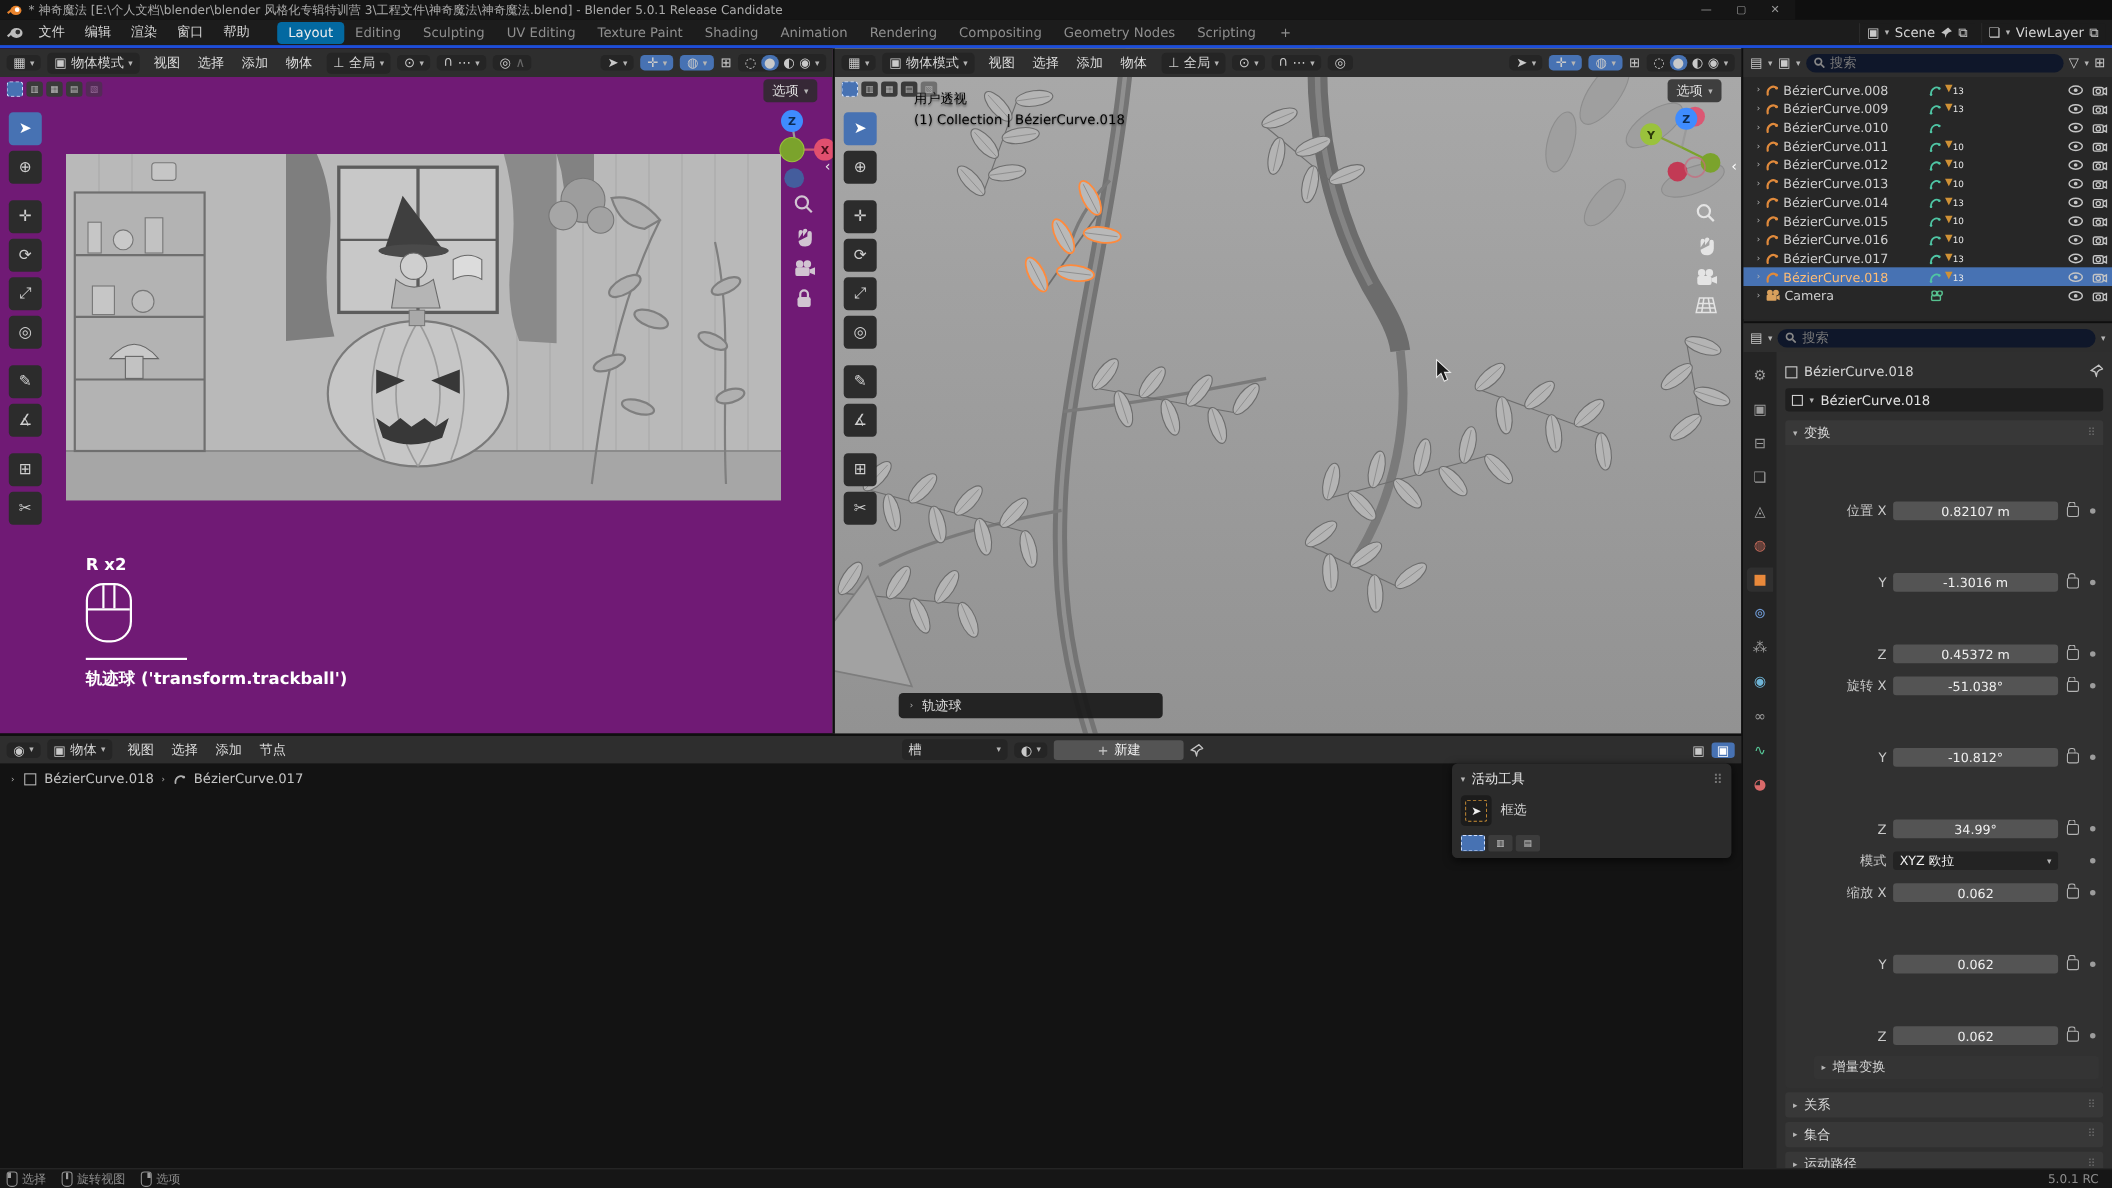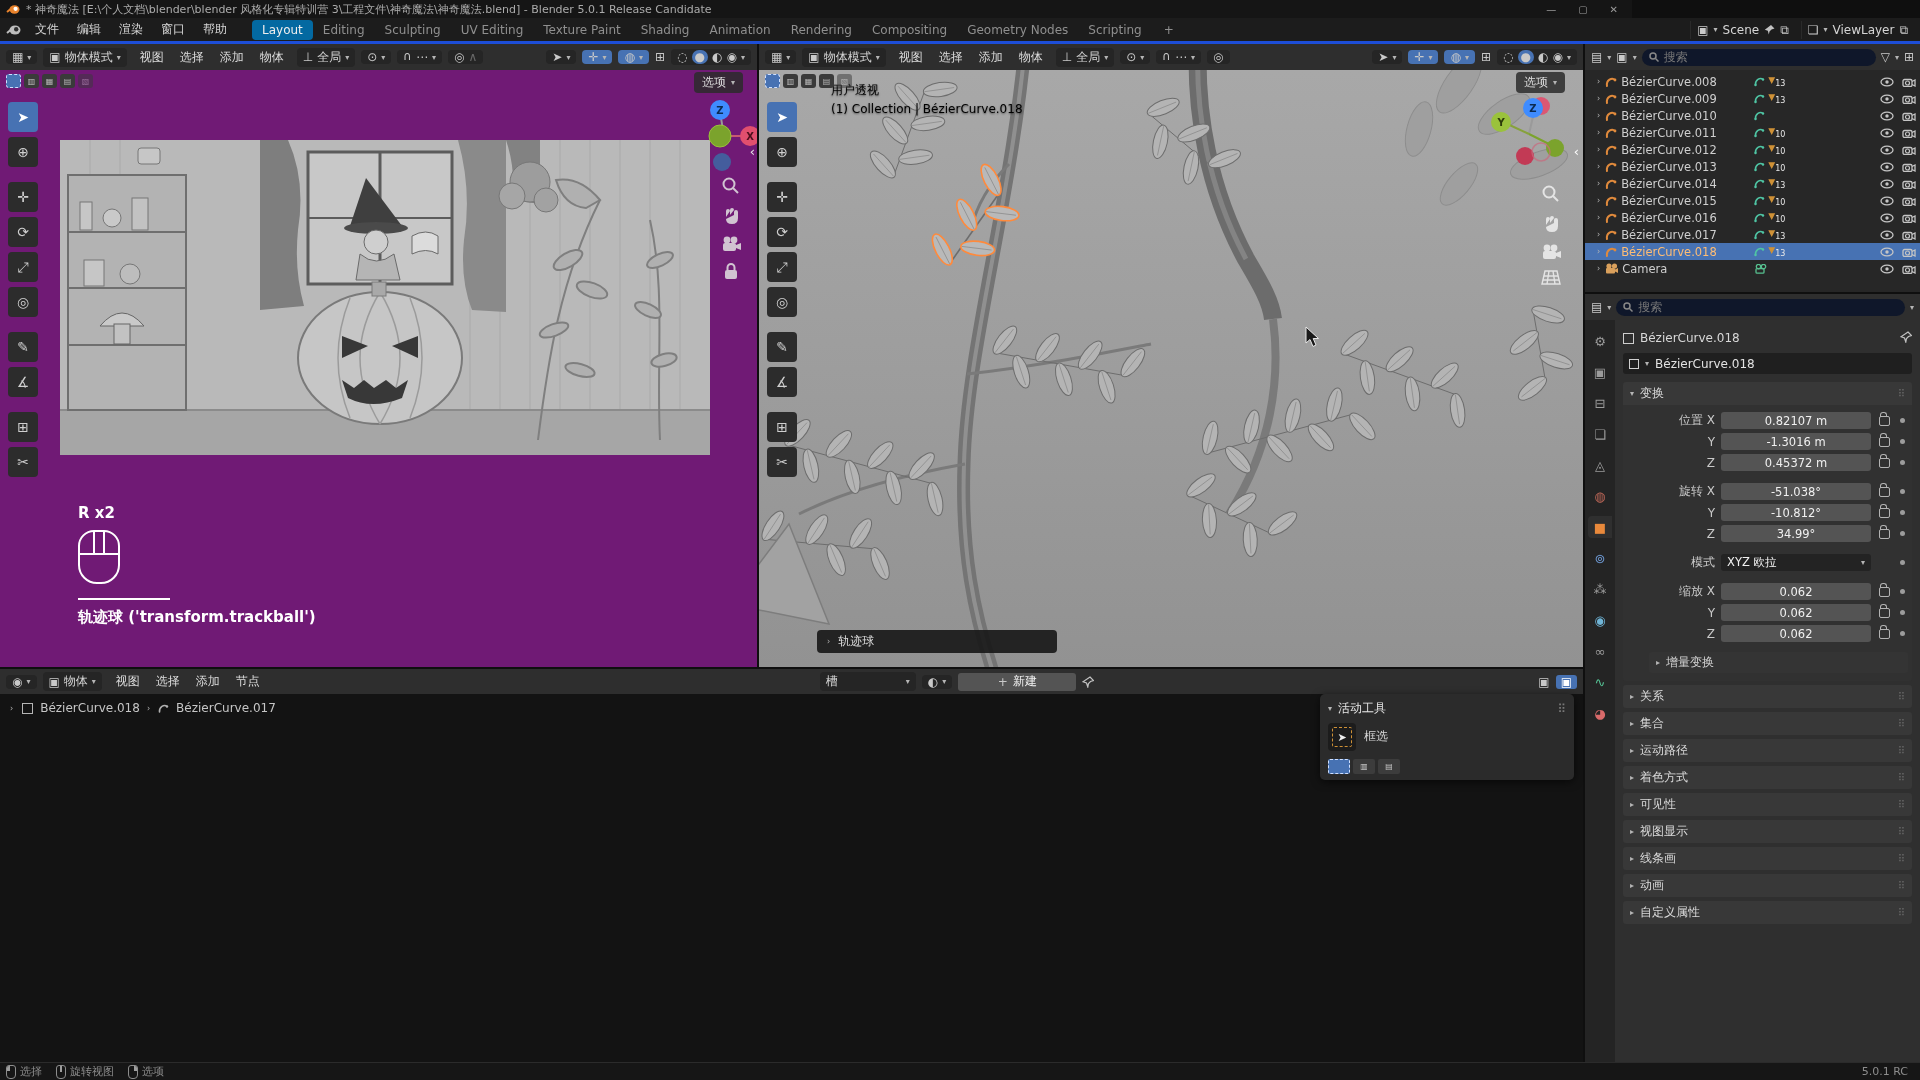--- a/index.html
+++ b/index.html
@@ -66,21 +66,21 @@
   #props{position:absolute;left:0;top:248px;right:0;bottom:0;background:#2f2f2f;border-top:2px solid #0f0f0f;}
   #ptabs{position:absolute;left:0;top:26px;bottom:0;width:30px;background:#242424;display:flex;flex-direction:column;align-items:center;padding-top:10px;gap:9px;}
   .ptab{width:24px;height:22px;display:flex;align-items:center;justify-content:center;font-size:13px;color:#9b9b9b;border-radius:4px 0 0 4px;}
   .ptab.active{background:#2f2f2f;}
   #pbody{position:absolute;left:30px;top:26px;right:0;bottom:0;padding:6px 8px;box-sizing:border-box;overflow:hidden;}
   .crumb{display:flex;align-items:center;gap:6px;height:24px;color:#d8d8d8;}
   .objfield{background:#1f1f1f;border-radius:3px;height:21px;display:flex;align-items:center;gap:6px;padding:0 6px;margin:3px 0 8px 0;color:#e2e2e2;}
   .panel{background:#383838;border-radius:3px;height:23px;display:flex;align-items:center;gap:6px;padding:0 7px;margin-bottom:4px;color:#dadada;}
   .panel .dots{margin-left:auto;color:#666;font-size:10px;}
   #xform{background:#313131;border-radius:0 0 3px 3px;padding:5px 4px 8px 0;margin-bottom:4px;}
-  .xrow{display:flex;align-items:center;height:21px;gap:6px;}
+  .xrow{display:flex;align-items:center;height:21px;gap:6px;margin-top:44px;}
   .xrow.gap{margin-top:8px;}
   .xrow .lb{width:92px;text-align:right;color:#c9c9c9;}
   .xrow .val{width:150px;height:17px;background:#545454;border-radius:3px;color:#f0f0f0;display:flex;align-items:center;justify-content:center;font-size:11.5px;}
   .xrow.t-dropdown .val{background:#232323;justify-content:space-between;padding:0 6px;box-sizing:border-box;width:150px;}
   .xrow .lock{width:9px;height:8px;border:1px solid #b3b3b3;border-radius:2px;position:relative;margin-left:2px;}
   .xrow .lock:before{content:"";position:absolute;left:0px;top:-5px;width:5px;height:4px;border:1px solid #b3b3b3;border-bottom:none;border-radius:3px 3px 0 0;}
   .xrow.t-dropdown .lock{visibility:hidden;}
   .xrow .dot{width:5px;height:5px;background:#9c9c9c;border-radius:50%;margin-left:4px;}
   .subpanel{background:#343434;border-radius:3px;height:21px;display:flex;align-items:center;gap:6px;padding:0 7px;margin:8px 0 0 26px;color:#d5d5d5;}
   

